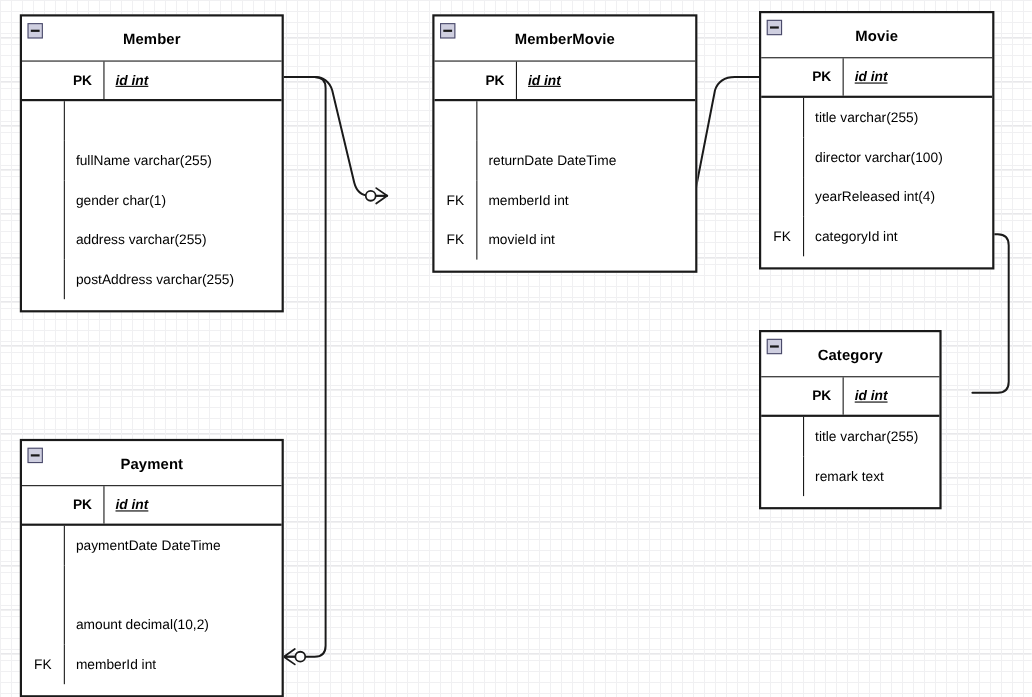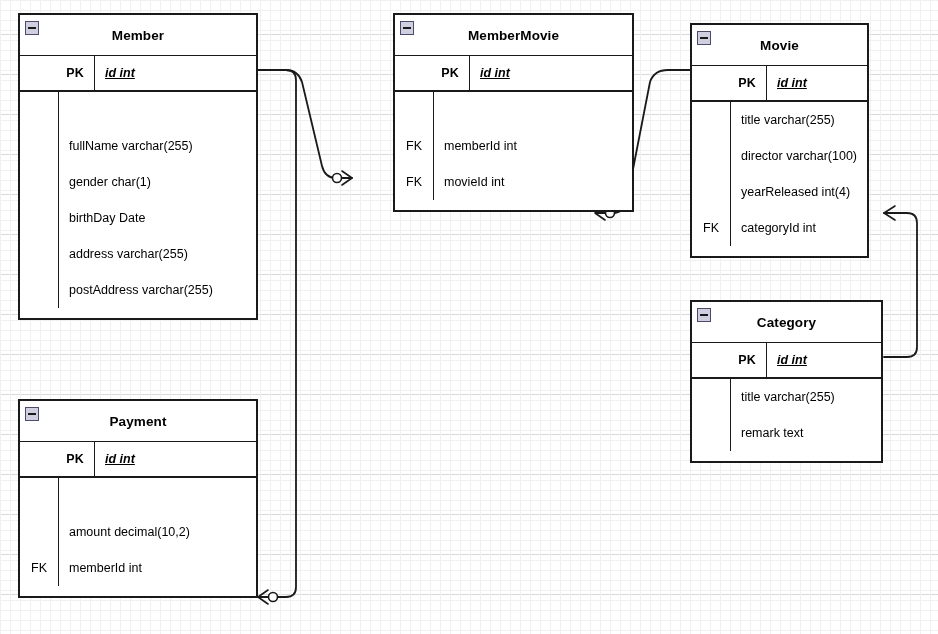--- a/index.html
+++ b/index.html
@@ -112,22 +112,22 @@
     font-weight: bold;
     text-decoration: underline;
     font-style: italic;
   }
   .rows .pad-bottom {
     height: 10px;
   }
   
   #ent-member      { left: 18px;  top: 13px;  width: 240px; }
   #ent-membermovie { left: 353px; top: 13px;  width: 241px; margin-left: 40px; }
-  #ent-movie       { left: 690px; top: 23px;  width: 179px; }
-  #ent-category    { left: 690px; top: 300px; width: 193px; }
+  #ent-movie       { left: 690px; top: 10px;  width: 214px; }
+  #ent-category    { left: 690px; top: 300px; width: 166px; }
   #ent-payment     { left: 18px;  top: 399px; width: 240px; }
 </style>
 </head>
 <body>
 
 <div id="canvas">
 
   <svg id="links" viewBox="0 0 938 634" width="938" height="634">
     <g fill="none" stroke="#1a1a1a" stroke-width="1.8" stroke-linecap="round" stroke-linejoin="round">
 
@@ -179,25 +179,20 @@
         <span class="attr-cell">fullName varchar(255)</span>
       </div>
       <div class="row">
         <span class="key-cell"></span>
         <span class="divider"></span>
         <span class="attr-cell">gender char(1)</span>
       </div>
       <div class="row">
         <span class="key-cell"></span>
         <span class="divider"></span>
-        <span class="attr-cell">birthDay Date</span>
-      </div>
-      <div class="row">
-        <span class="key-cell"></span>
-        <span class="divider"></span>
         <span class="attr-cell">address varchar(255)</span>
       </div>
       <div class="row">
         <span class="key-cell"></span>
         <span class="divider"></span>
         <span class="attr-cell">postAddress varchar(255)</span>
       </div>
       <div class="pad-bottom"></div>
     </div>
   </div>
@@ -213,20 +208,25 @@
       <div class="row pk-row">
         <span class="key-cell pk">PK</span>
         <span class="divider"></span>
         <span class="attr-cell key-attr">id int</span>
       </div>
       <div class="row">
         <span class="key-cell"></span>
         <span class="divider"></span>
       </div>
       <div class="row">
+        <span class="key-cell"></span>
+        <span class="divider"></span>
+        <span class="attr-cell">returnDate DateTime</span>
+      </div>
+      <div class="row">
         <span class="key-cell">FK</span>
         <span class="divider"></span>
         <span class="attr-cell">memberId int</span>
       </div>
       <div class="row">
         <span class="key-cell">FK</span>
         <span class="divider"></span>
         <span class="attr-cell">movieId int</span>
       </div>
       <div class="pad-bottom"></div>
@@ -306,20 +306,25 @@
     </div>
     <div class="rows">
       <div class="row pk-row">
         <span class="key-cell pk">PK</span>
         <span class="divider"></span>
         <span class="attr-cell key-attr">id int</span>
       </div>
       <div class="row">
         <span class="key-cell"></span>
         <span class="divider"></span>
+        <span class="attr-cell">paymentDate DateTime</span>
+      </div>
+      <div class="row">
+        <span class="key-cell"></span>
+        <span class="divider"></span>
       </div>
       <div class="row">
         <span class="key-cell"></span>
         <span class="divider"></span>
         <span class="attr-cell">amount decimal(10,2)</span>
       </div>
       <div class="row">
         <span class="key-cell">FK</span>
         <span class="divider"></span>
         <span class="attr-cell">memberId int</span>

